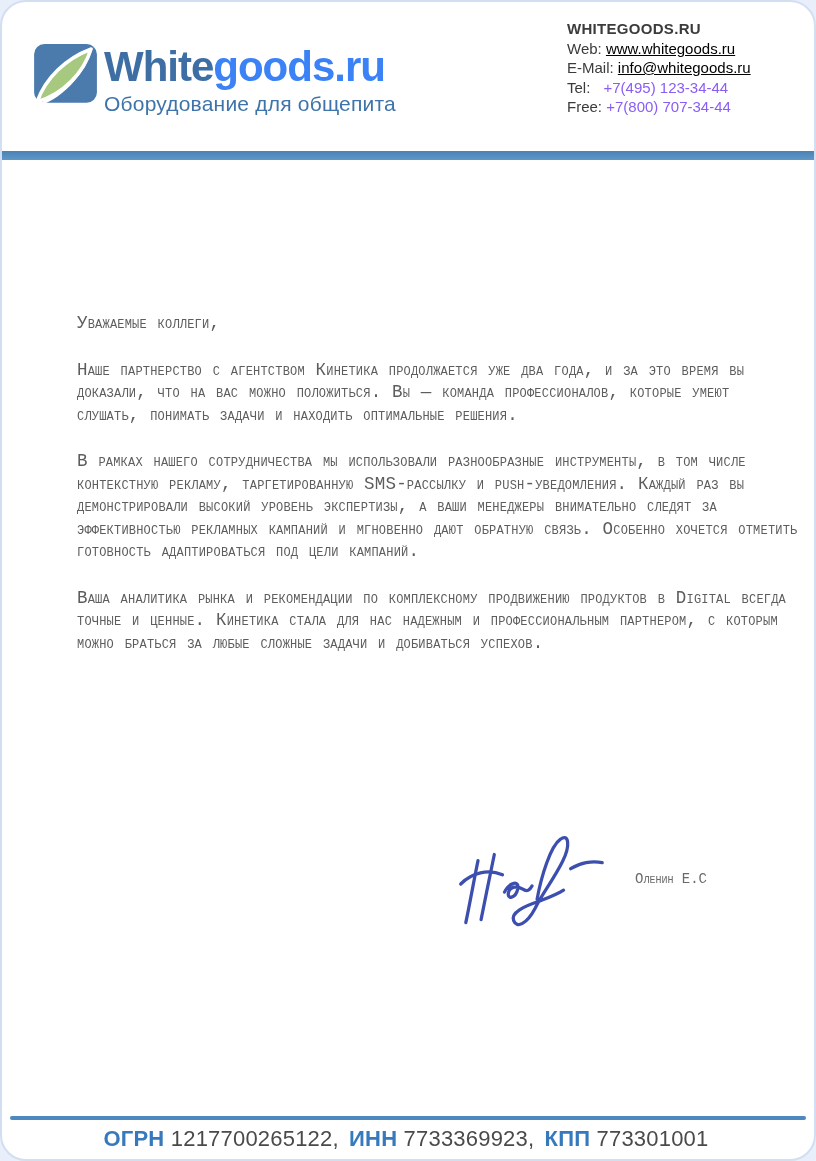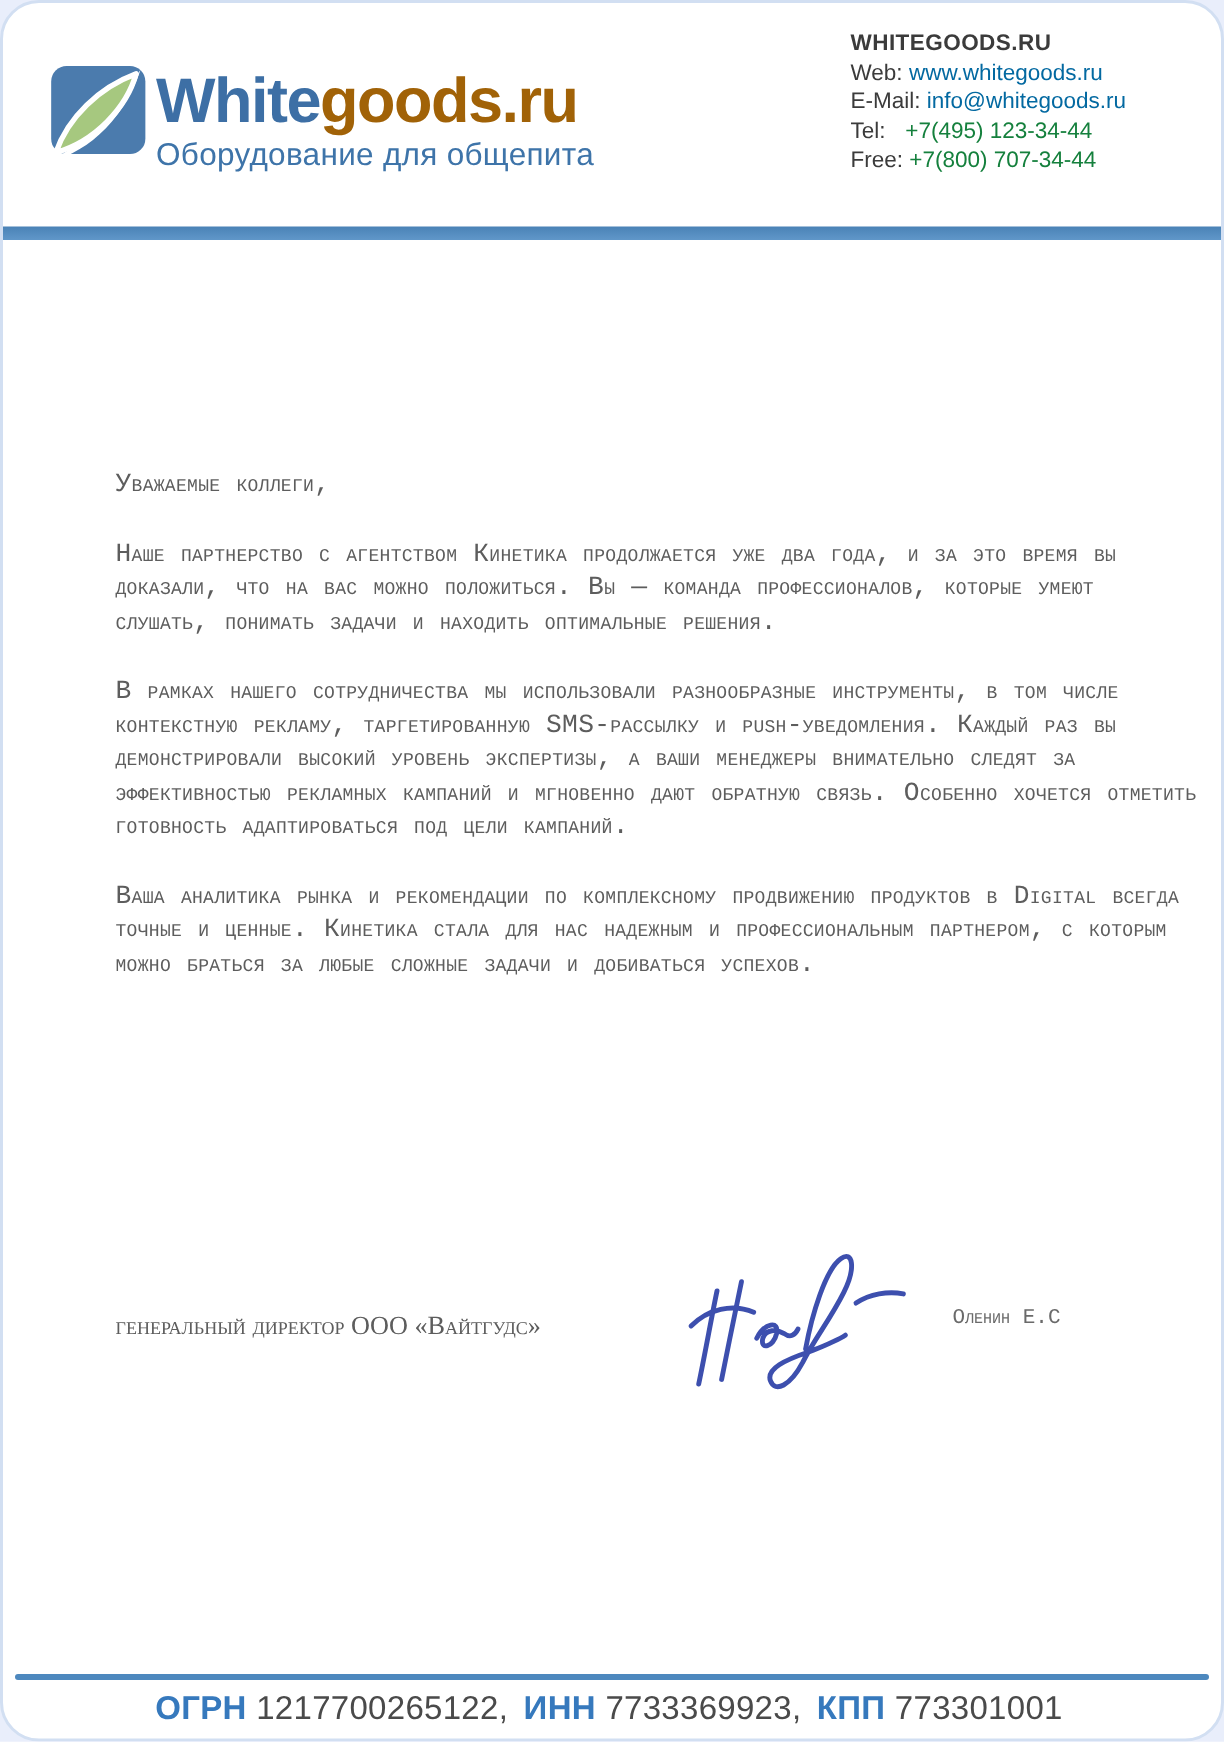--- a/index.html
+++ b/index.html
@@ -7,28 +7,28 @@
   .page {
     position:relative; width:816px; height:1161px;
     background:#ffffff; border:2px solid #d2dff2; border-radius:26px;
     overflow:hidden;
   }
   
   .logo-icon { position:absolute; left:28px; top:42px; width:70px; height:66px; overflow:visible; }
   .logo-text { position:absolute; left:102px; top:42px; }
   .brand { font-size:42px; font-weight:bold; letter-spacing:-1px; line-height:46px; }
   .brand .w  { color:#3d6fa5; }
-  .brand .g  { color:#a16207; }
+  .brand .g  { color:#3b82f6; }
   .tagline { font-size:21px; color:#3e74a9; margin-top:2px; letter-spacing:0.2px; }
   .contact { position:absolute; left:565px; top:17px; width:240px; font-size:15px; line-height:19.5px; color:#3b3b3b; }
   .contact .co { font-weight:bold; letter-spacing:0.3px; }
   .contact .row { white-space:nowrap; font-weight:500; }
   .contact .lbl { color:#3b3b3b; }
-  .contact a.link { color:#0369a1; cursor:pointer; }
-  .contact .val { color:#15803d; }
+  .contact a.link { color:#000000; text-decoration:underline; cursor:pointer; }
+  .contact .val { color:#8b5cf6; }
   .contact .tel-gap { margin-left:9px; }
   .bar-top {
     position:absolute; left:0; right:0; top:149px; height:9px;
     background:linear-gradient(#4a82b6, #6097c9);
   }
   
   .letter {
     position:absolute; left:75px; top:310px; width:722px;
     font-family:"Liberation Serif", serif;
     font-variant:small-caps;
@@ -85,21 +85,20 @@
 
   <div class="bar-top"></div>
 
   <div class="letter">
     <p>Уважаемые коллеги,</p>
     <p>Наше партнерство с агентством Кинетика продолжается уже два года, и за это время вы доказали, что на вас можно положиться. Вы — команда профессионалов, которые умеют слушать, понимать задачи и находить оптимальные решения.</p>
     <p>В рамках нашего сотрудничества мы использовали разнообразные инструменты, в том числе контекстную рекламу, таргетированную SMS-рассылку и push-уведомления. Каждый раз вы демонстрировали высокий уровень экспертизы, а ваши менеджеры внимательно следят за эффективностью рекламных кампаний и мгновенно дают обратную связь. Особенно хочется отметить готовность адаптироваться под цели кампаний.</p>
     <p>Ваша аналитика рынка и рекомендации по комплексному продвижению продуктов в Digital всегда точные и ценные. Кинетика стала для нас надежным и профессиональным партнером, с которым можно браться за любые сложные задачи и добиваться успехов.</p>
   </div>
 
-  <div class="sig-title">генеральный директор ООО «Вайтгудс»</div>
 
   <svg class="sig-svg" viewBox="0 0 150 110">
     <g fill="none" stroke="#3d4fae" stroke-linecap="round" stroke-linejoin="round" stroke-width="3.2">
       <path d="M21,32 C18,46 13,74 9,93"></path>
       <path d="M37,26 C34,40 28,70 24,90"></path>
       <path d="M4,55 C15,44 31,40 45,46"></path>
       <path d="M47,63 C52,53 62,51 60,60 C58,69 49,71 51,63 C53,57 60,57 65,60 C69,63 72,61 74,57"></path>
       <path d="M79,70 C83,48 92,18 102,11 C110,5 112,17 104,33 C95,51 85,63 77,79 C69,94 59,99 56,91 C53,83 66,77 81,72 C91,68 99,65 105,61"></path>
       <path d="M112,40 C121,34 133,32 143,34"></path>
     </g>

